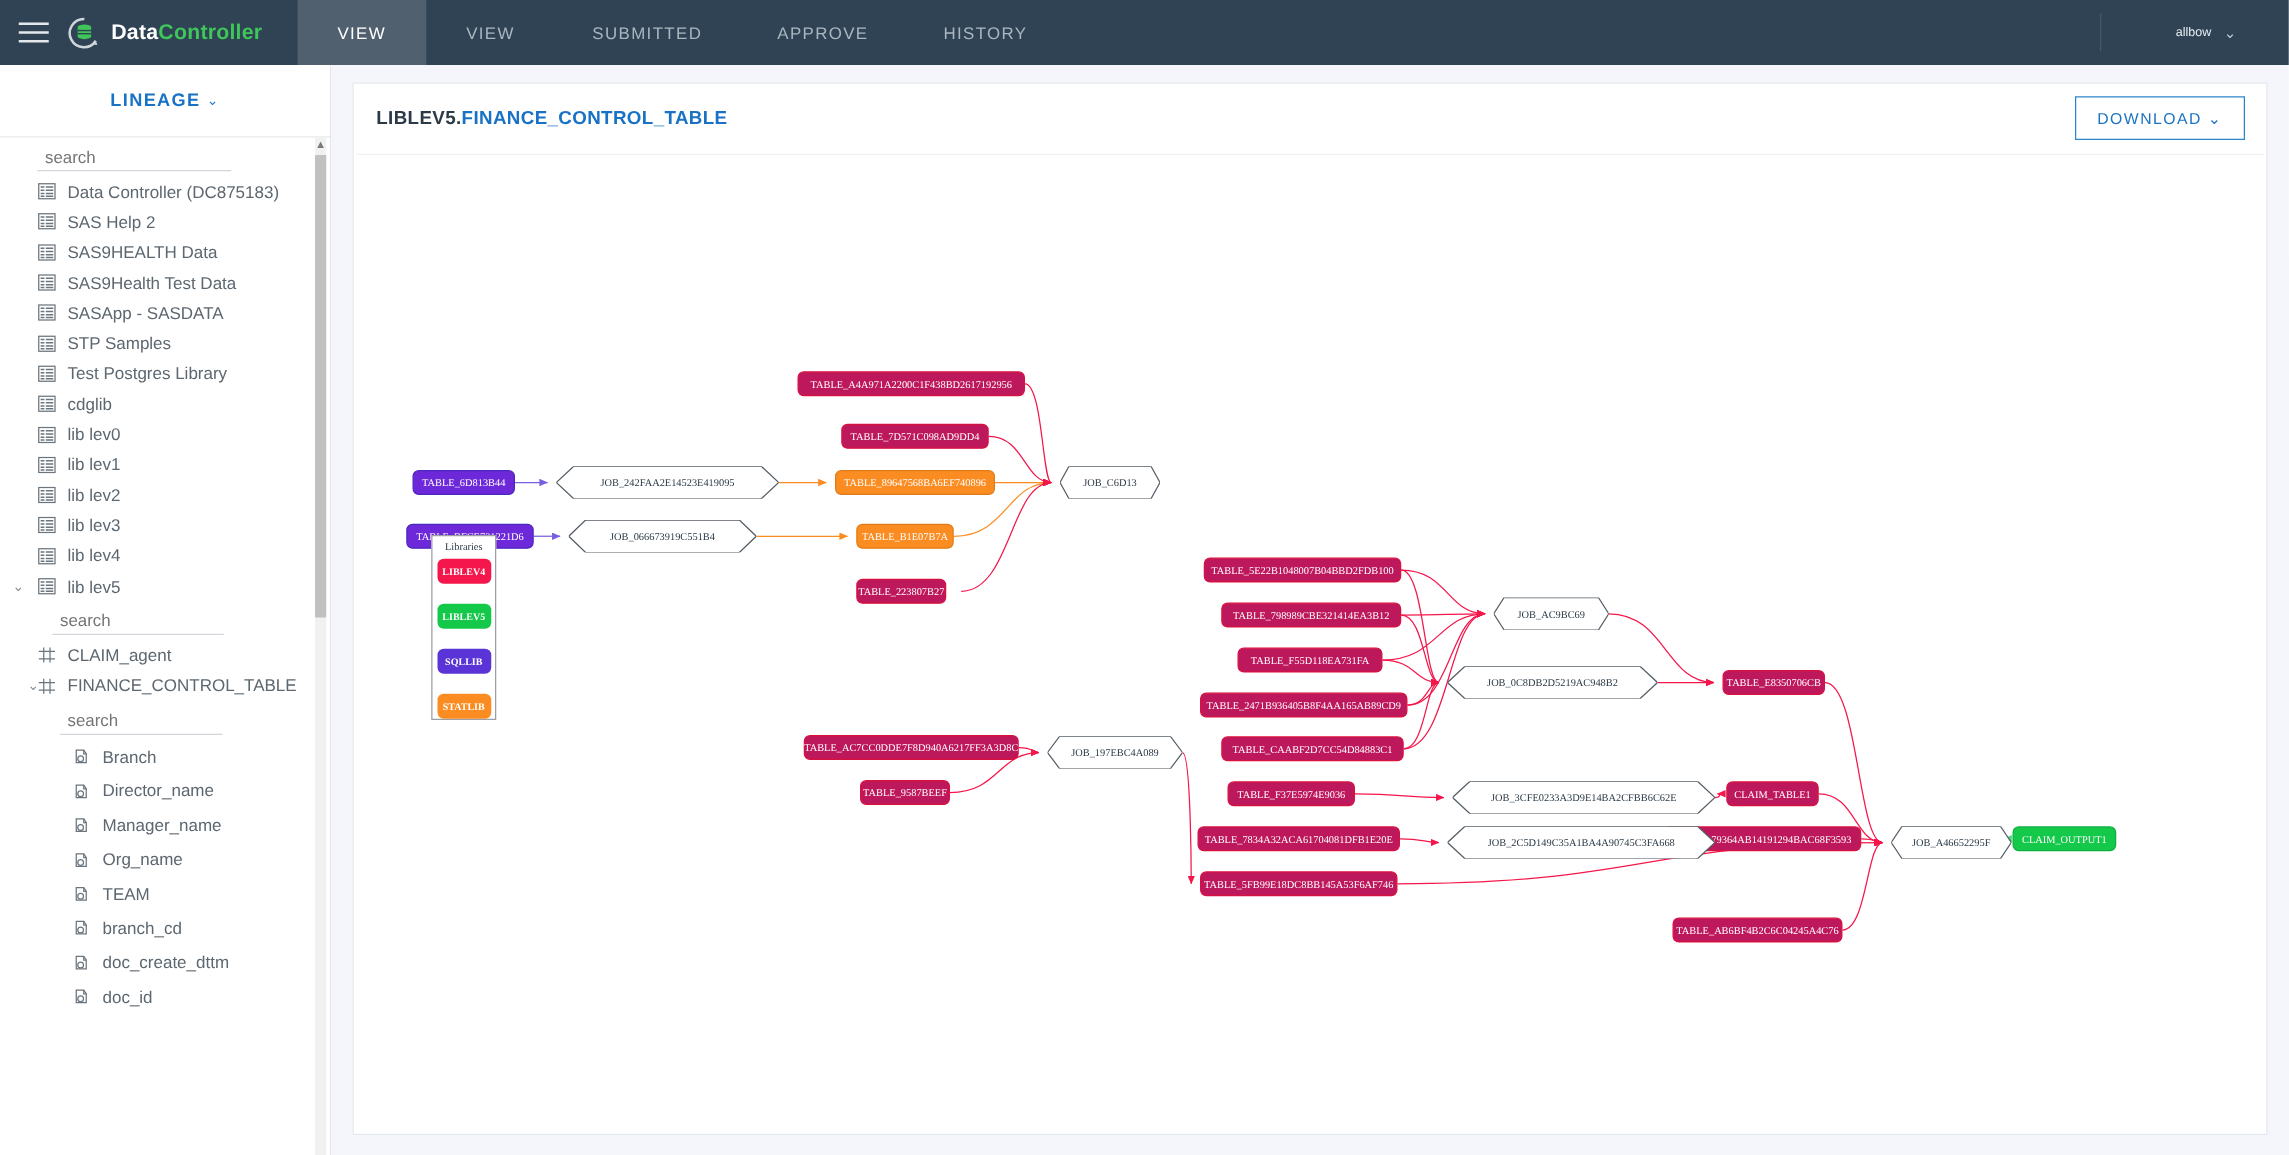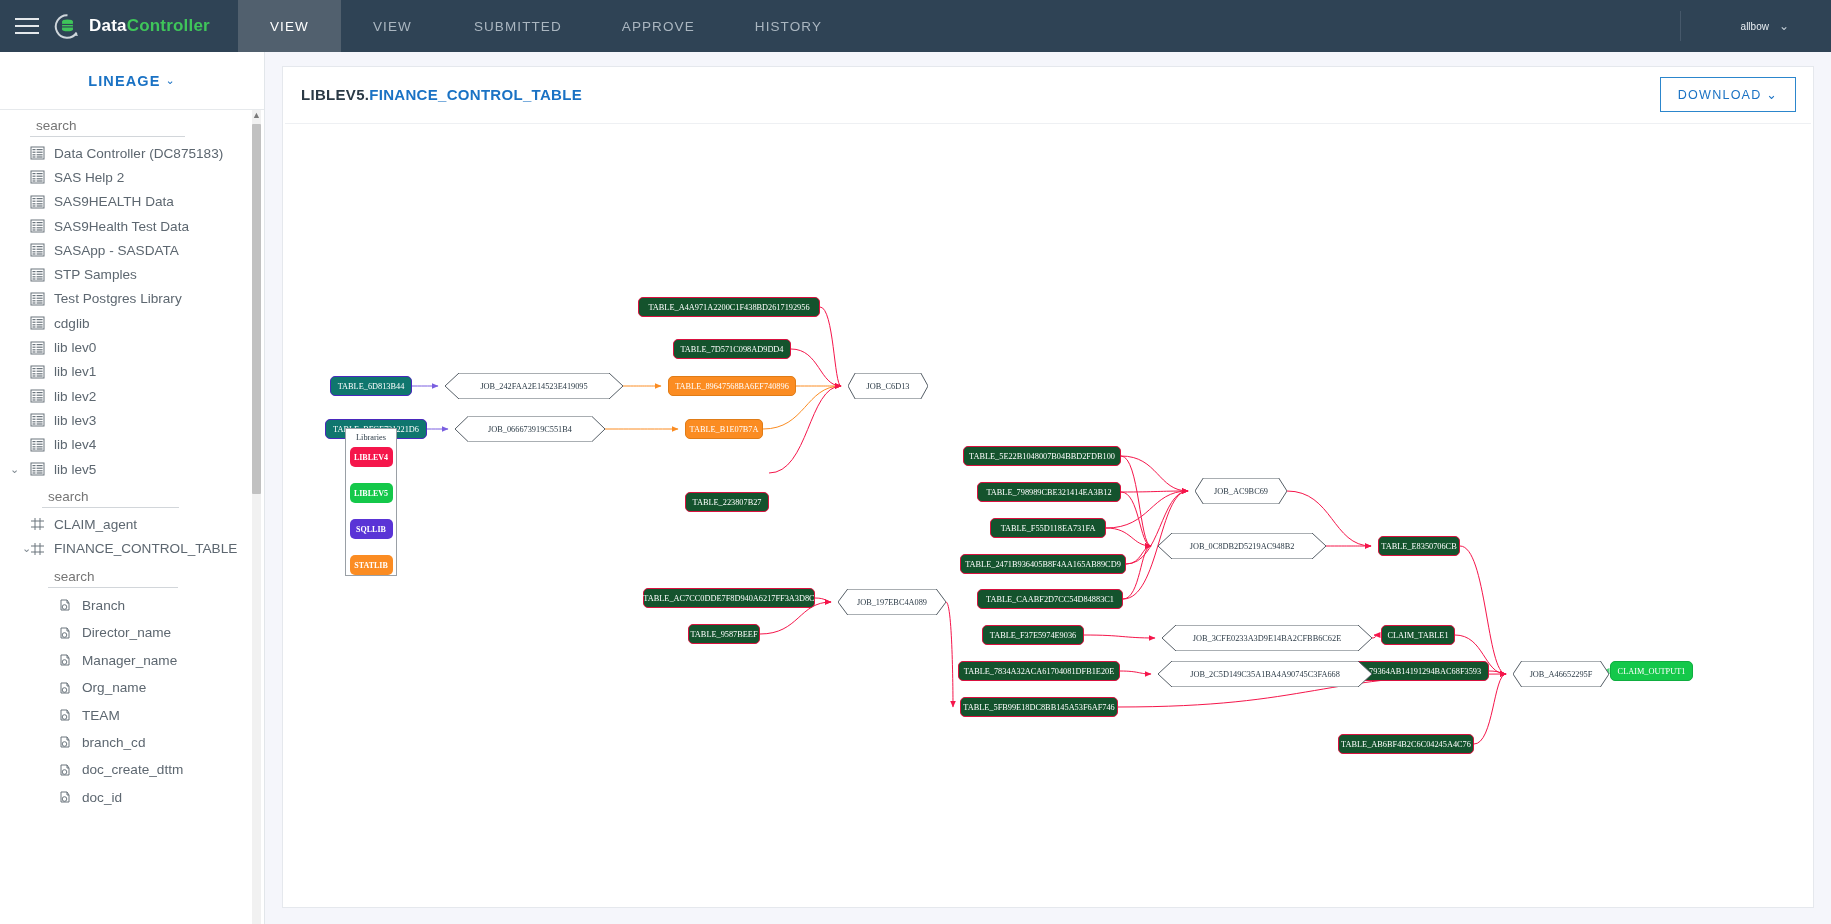--- a/index.html
+++ b/index.html
@@ -154,23 +154,23 @@
 
   
   .gnode {
     position: absolute;
     display: flex; align-items: center; justify-content: center;
     color: #ffffff; font-size: 8.3px;
     font-family: "Liberation Serif", serif;
     white-space: nowrap; cursor: pointer;
     border-radius: 5px;
   }
-  .gnode.tbl-red    { background: #14532d; border: 1px solid #d9113f; }
+  .gnode.tbl-red    { background: #be185d; border: 1px solid #d9113f; }
   .gnode.tbl-orange { background: #fb8c22; border: 1px solid #e07c17; }
-  .gnode.tbl-purple { background: #0f766e; border: 1px solid #4a28bd; }
+  .gnode.tbl-purple { background: #6d28d9; border: 1px solid #4a28bd; }
   .gnode.tbl-green  { background: #14c84a; border: 1px solid #0fae40; }
   .gjob {
     position: absolute; color: #2b3a46; font-size: 8.3px;
     font-family: "Liberation Serif", serif;
     display: flex; align-items: center; justify-content: center;
     white-space: nowrap; cursor: pointer;
   }
   .gjob .hexbg { position: absolute; inset: 0; }
   .gjob span { position: relative; z-index: 2; }
 
@@ -686,21 +686,21 @@
           <path d="M1175,422 C1201.5,422 1201.5,550 1221,550" fill="none" stroke="#f5164b" stroke-width="1" marker-end="url(#mk_edge_red)"></path>
           <path d="M1324,550 C1324.5,550 1324.5,547 1318,547" fill="none" stroke="#4bd97a" stroke-width="1" marker-end="url(#mk_edge_green)"></path>
         </svg>
       <div id="nodes-layer">
           <div class="gnode tbl-purple" style="left: 45px; top: 252px; width: 82px; height: 20px;">TABLE_6D813B44</div>
           <div class="gnode tbl-purple" style="left: 40px; top: 295px; width: 102px; height: 20px;">TABLE_BFCE731221D6</div>
           <div class="gnode tbl-orange" style="left: 383px; top: 252px; width: 128px; height: 20px;">TABLE_89647568BA6EF740896</div>
           <div class="gnode tbl-orange" style="left: 400px; top: 295px; width: 78px; height: 20px;">TABLE_B1E07B7A</div>
           <div class="gnode tbl-red" style="left: 353px; top: 173px; width: 182px; height: 20px;">TABLE_A4A971A2200C1F438BD2617192956</div>
           <div class="gnode tbl-red" style="left: 388px; top: 215px; width: 118px; height: 20px;">TABLE_7D571C098AD9DD4</div>
-          <div class="gnode tbl-red" style="left: 400px; top: 339px; width: 84px; height: 20px; margin-top: 29px;">TABLE_223807B27</div>
+          <div class="gnode tbl-red" style="left: 400px; top: 339px; width: 72px; height: 20px;">TABLE_223807B27</div>
           <div class="gnode tbl-red" style="left: 678px; top: 322px; width: 158px; height: 20px;">TABLE_5E22B1048007B04BBD2FDB100</div>
           <div class="gnode tbl-red" style="left: 692px; top: 358px; width: 144px; height: 20px;">TABLE_798989CBE321414EA3B12</div>
           <div class="gnode tbl-red" style="left: 705px; top: 394px; width: 116px; height: 20px;">TABLE_F55D118EA731FA</div>
           <div class="gnode tbl-red" style="left: 675px; top: 430px; width: 166px; height: 20px;">TABLE_2471B936405B8F4AA165AB89CD9</div>
           <div class="gnode tbl-red" style="left: 692px; top: 465px; width: 146px; height: 20px;">TABLE_CAABF2D7CC54D84883C1</div>
           <div class="gnode tbl-red" style="left: 358px; top: 464px; width: 172px; height: 20px;">TABLE_AC7CC0DDE7F8D940A6217FF3A3D8C</div>
           <div class="gnode tbl-red" style="left: 403px; top: 500px; width: 72px; height: 20px;">TABLE_9587BEEF</div>
           <div class="gnode tbl-red" style="left: 697px; top: 501px; width: 102px; height: 20px;">TABLE_F37E5974E9036</div>
           <div class="gnode tbl-red" style="left: 673px; top: 537px; width: 162px; height: 20px;">TABLE_7834A32ACA61704081DFB1E20E</div>
           <div class="gnode tbl-red" style="left: 675px; top: 573px; width: 158px; height: 20px;">TABLE_5FB99E18DC8BB145A53F6AF746</div>

